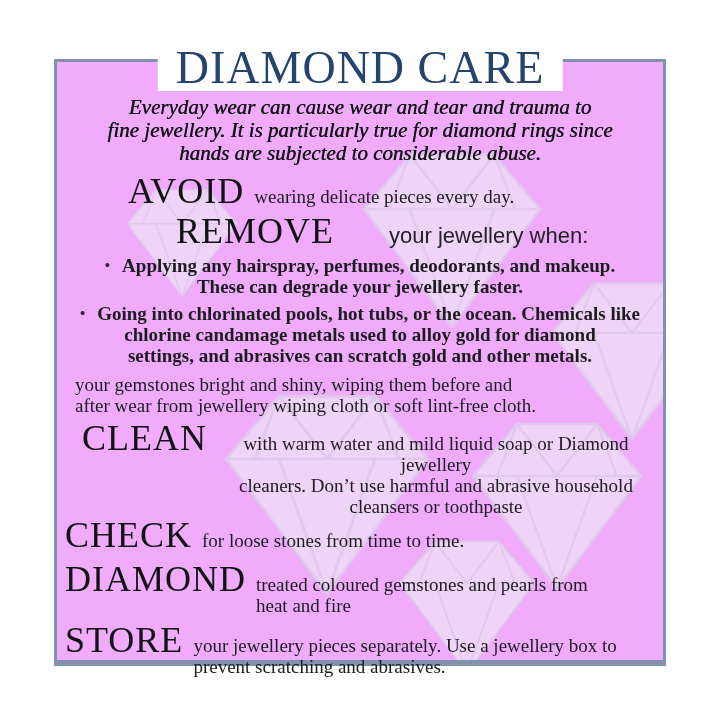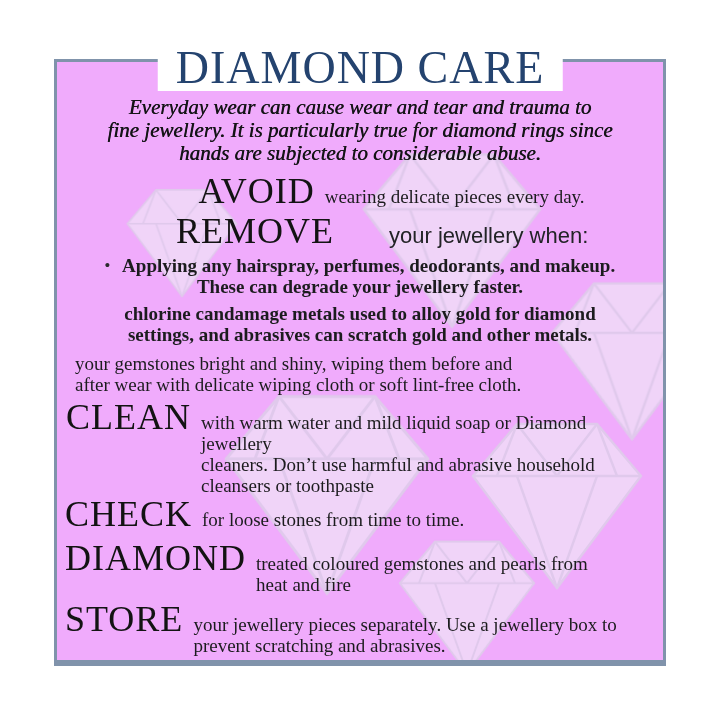--- a/index.html
+++ b/index.html
@@ -28,24 +28,24 @@
   }
   .section{display:flex;align-items:baseline;}
   .heading{
     font-family:"Liberation Serif", serif;font-size:36px;line-height:1;
     letter-spacing:1px;color:#131313;white-space:nowrap;margin-right:10px;
     flex:0 0 auto;
   }
   .body{font-size:19px;line-height:21px;color:#1c1c1e;}
   .body .bl{display:block;}
   .body.sans{font-family:"Liberation Sans", sans-serif;font-size:22px;color:#222326;}
-  .s-avoid{margin-left:63px;margin-bottom:4px;justify-content:center;}
+  .s-avoid{margin-left:63px;margin-bottom:4px;}
   .s-remove{margin-left:111px;margin-bottom:6px;gap:45px;}
   .s-keep{margin-left:10px;margin-bottom:4px;}
-  .s-clean{margin-left:1px;margin-bottom:0;}
+  .s-clean{margin-left:17px;margin-bottom:0;text-align:center;}
   .s-check{margin-left:0;margin-bottom:8px;text-align:right;}
   .s-protect{margin-left:0;margin-bottom:6px;}
   .s-store{margin-left:0;}
   .bullets{margin:0 0 8px 0;}
   .bullet{text-align:center;font-size:19px;line-height:21px;color:#1c1c1e;margin-bottom:6px;}
   .bullet .bl{display:block;font-weight:bold;}
   .bullet .marker{display:inline-block;margin-right:12px;font-size:15px;vertical-align:2px;color:#2a2a2c;}
 </style>
 </head>
 <body>
@@ -100,29 +100,32 @@
     </div>
 
     <div class="bullets">
       <div class="bullet">
         <span class="bl">
           <span class="marker">•</span><span>Applying any hairspray, perfumes, deodorants, and makeup.</span>
         </span>
         <span class="bl">These can degrade your jewellery faster.</span>
       </div>
       <div class="bullet">
+        <span class="bl">
+          <span class="marker">•</span><span>Going into chlorinated pools, hot tubs, or the ocean. Chemicals like</span>
+        </span>
         <span class="bl">chlorine candamage metals used to alloy gold for diamond</span>
         <span class="bl">settings, and abrasives can scratch gold and other metals.</span>
       </div>
     </div>
 
     <div class="section s-keep">
       <div class="body">
         <span class="bl">your gemstones bright and shiny, wiping them before and</span>
-        <span class="bl">after wear with delicate wiping cloth or soft lint-free cloth.</span>
+        <span class="bl">after wear from jewellery wiping cloth or soft lint-free cloth.</span>
       </div>
     </div>
 
     <div class="section s-clean">
       <span class="heading">CLEAN</span>
       <div class="body">
         <span class="bl">with warm water and mild liquid soap or Diamond jewellery</span>
         <span class="bl">cleaners. Don’t use harmful and abrasive household</span>
         <span class="bl">cleansers or toothpaste</span>
       </div>

